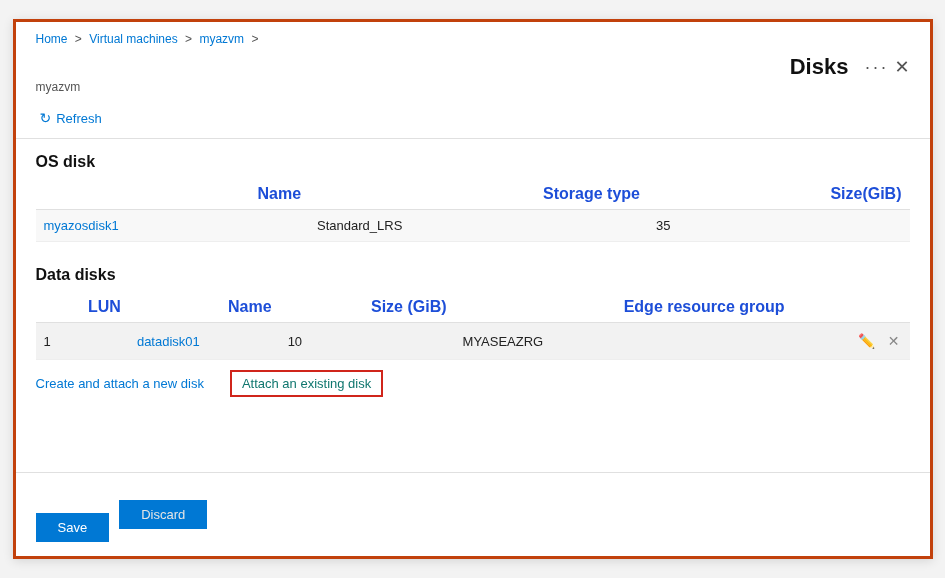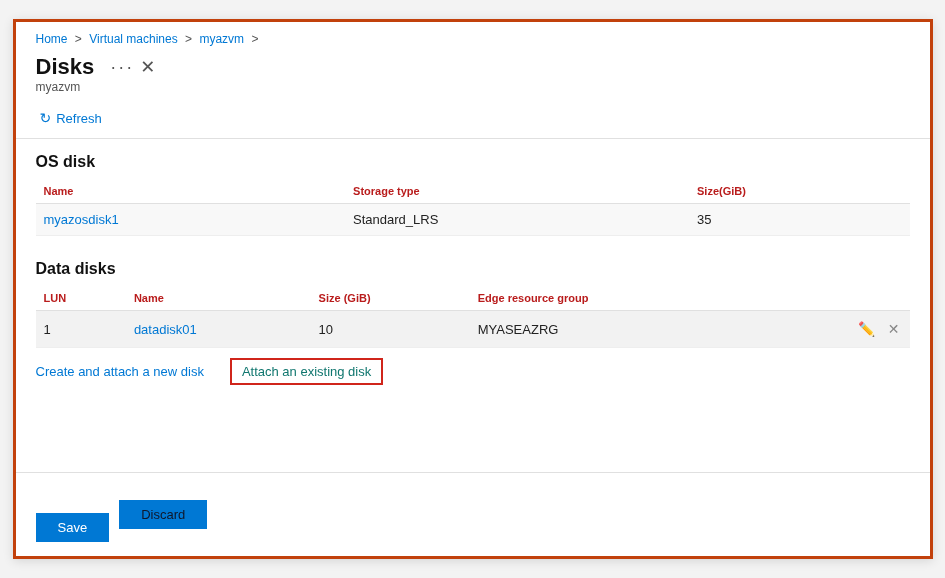--- a/index.html
+++ b/index.html
@@ -32,21 +32,21 @@
       margin: 0 4px;
     }
     .breadcrumb a {
       color: #0078d4;
       text-decoration: none;
       cursor: pointer;
     }
     .header-row {
       display: flex;
       align-items: center;
-      justify-content: flex-start;
+      justify-content: flex-end;
       padding: 4px 20px 0 20px;
     }
     .header-left {
       display: flex;
       align-items: center;
       gap: 10px;
     }
     .page-title {
       font-size: 22px;
       font-weight: 600;
@@ -106,25 +106,25 @@
     }
     .table {
       width: 100%;
       border-collapse: collapse;
       margin-bottom: 10px;
     }
     .table thead tr {
       background: #fff;
     }
     .table th {
-      text-align: left;
+      text-align: right;
       padding: 6px 8px;
       font-weight: 600;
-      font-size: 11px;
-      color: #b91c1c;
+      font-size: 16px;
+      color: #1d4ed8;
       border-bottom: 1px solid #e0e0e0;
     }
     .table td {
       padding: 8px 8px;
       font-size: 13px;
       border-bottom: 1px solid #eee;
     }
     .table tbody tr {
       background: #f8f8f8;
     }
@@ -186,21 +186,21 @@
       color: #fff;
       border: none;
       padding: 7px 22px;
       font-size: 13px;
       cursor: pointer;
       font-family: inherit;
       margin-top: 26px;
     }
     .btn-secondary {
       background: #0078d4;
-      color: #0f172a;
+      color: #e5e5e5;
       border: none;
       padding: 7px 22px;
       font-size: 13px;
       cursor: pointer;
       font-family: inherit;
     }
   </style>
 </head>
 <body>
 

